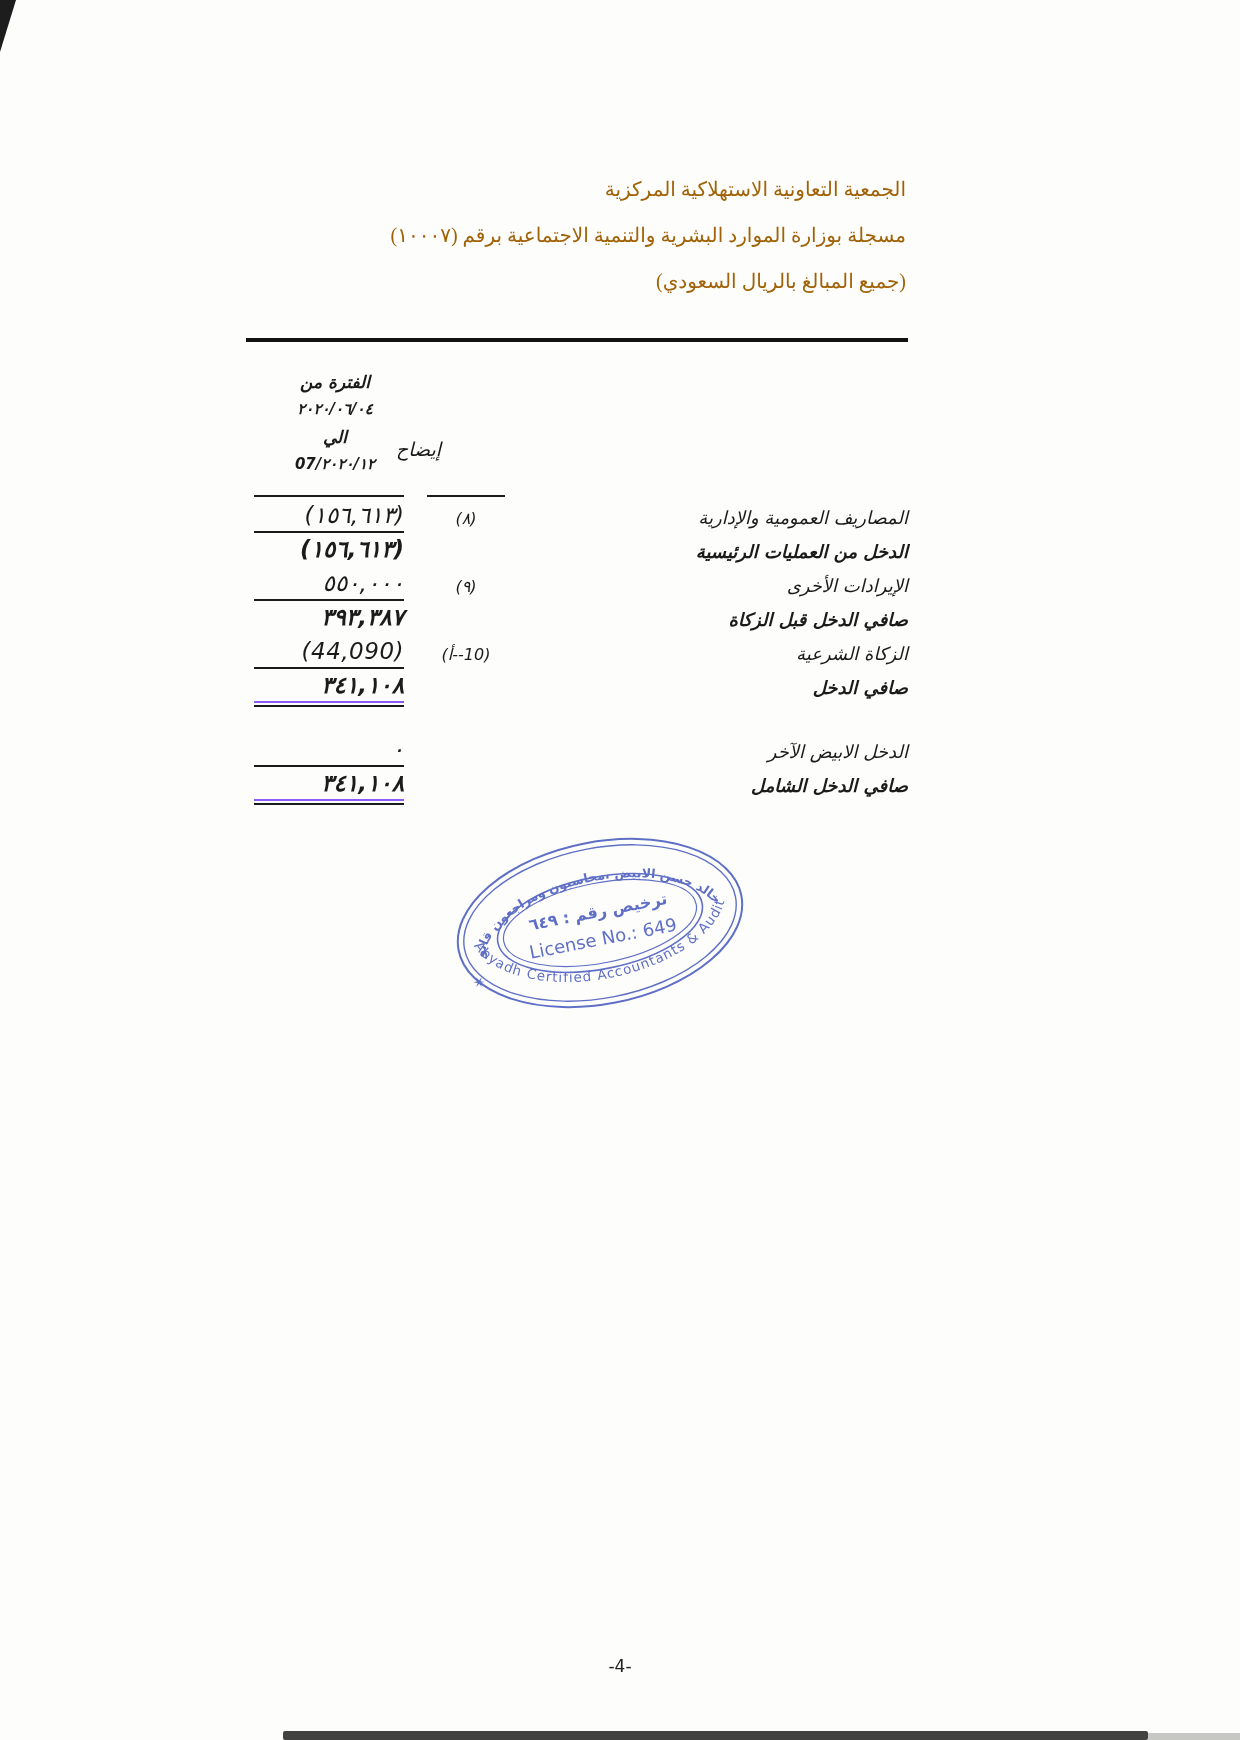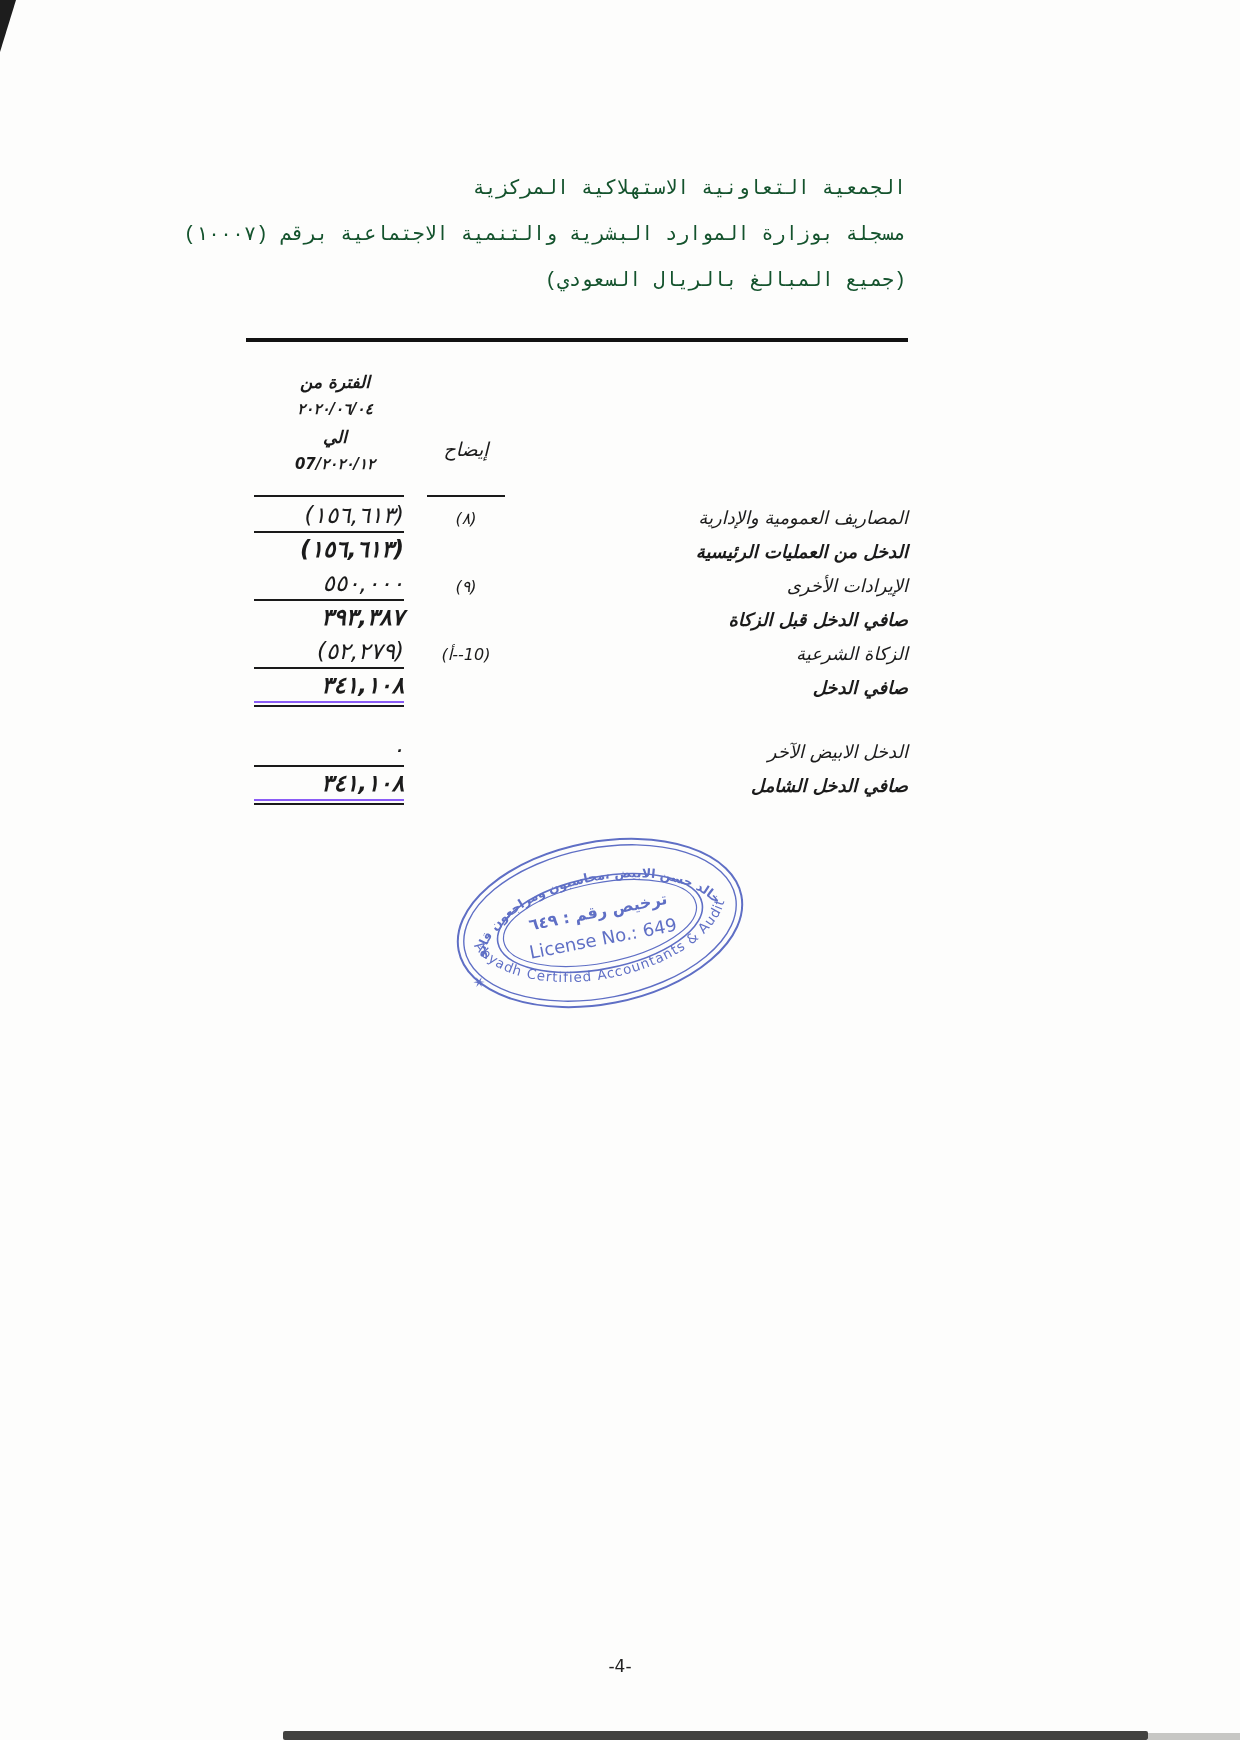--- a/index.html
+++ b/index.html
@@ -22,40 +22,40 @@
     background:#2d2d2b;border-radius:2px;opacity:.9;
   }
   .bottom-edge-light{
     position:absolute;left:1148px;top:1733px;width:92px;height:7px;
     background:#b9b9b5;opacity:.8;
   }
   
   .header{
     position:absolute;top:166px;right:334px;
     text-align:right;
-    font-family:Liberation Mono, monospace;
+    font-family:Liberation Serif, serif;
     font-size:20px;line-height:46px;
-    color:#14532d;
+    color:#a16207;
   }
   .rule{
     position:absolute;left:246px;top:338px;width:662px;height:4px;
     background:#121212;
   }
   
   .table{position:absolute;left:246px;top:352px;width:662px;font-style:italic;}
   .thead{position:relative;height:150px;}
   .period-box{
     position:absolute;left:4px;top:16px;width:170px;
     text-align:center;font-weight:700;
   }
   .period-box .pline{font-size:17px;line-height:28px;}
   .period-box .pdate{font-size:15px;line-height:27px;letter-spacing:1px;}
   .note-header{
     position:absolute;left:150px;width:140px;top:86px;
-    text-align:center;font-size:19px;
+    text-align:left;font-size:19px;
   }
   .head-ul{position:absolute;top:143px;border-bottom:2px solid #1a1a1a;}
   .amount-ul{left:8px;width:150px;}
   .note-ul{left:181px;width:78px;}
   .rows{position:relative;}
   .row{position:relative;height:34px;}
   .row.spacer-before{margin-top:30px;}
   .label-cell{
     position:absolute;right:0;top:5px;
     font-size:18px;white-space:nowrap;
@@ -140,21 +140,21 @@
 
   <div class="row bold">
     <span class="label-cell">صافي الدخل قبل الزكاة</span>
     <span class="note-cell"></span>
     <span class="amount-cell"><span class="amount">٣٩٣,٣٨٧</span></span>
   </div>
 
   <div class="row ul-single">
     <span class="label-cell">الزكاة الشرعية</span>
     <span class="note-cell ltr-override">(أ--10)</span>
-    <span class="amount-cell"><span class="amount">(٥٢,٢٧٩)</span></span>
+    <span class="amount-cell"><span class="amount">(44,090)</span></span>
   </div>
 
   <div class="row bold ul-double">
     <span class="label-cell">صافي الدخل</span>
     <span class="note-cell"></span>
     <span class="amount-cell"><span class="amount">٣٤١,١٠٨</span></span>
   </div>
 
   <div class="row ul-single spacer-before">
     <span class="label-cell">الدخل الابيض الآخر</span>

